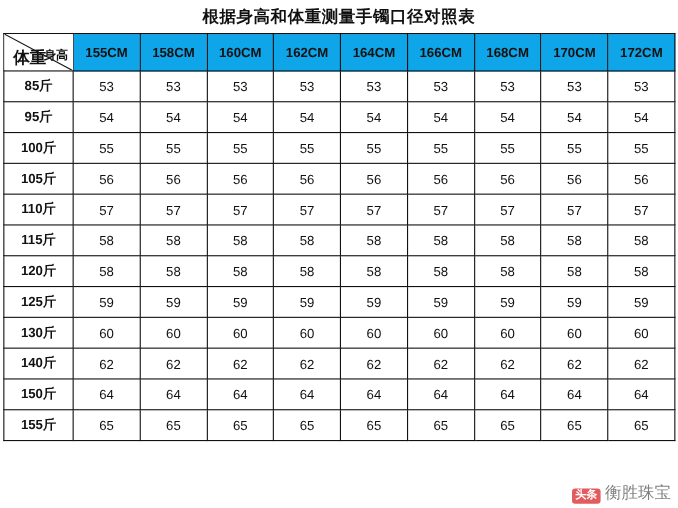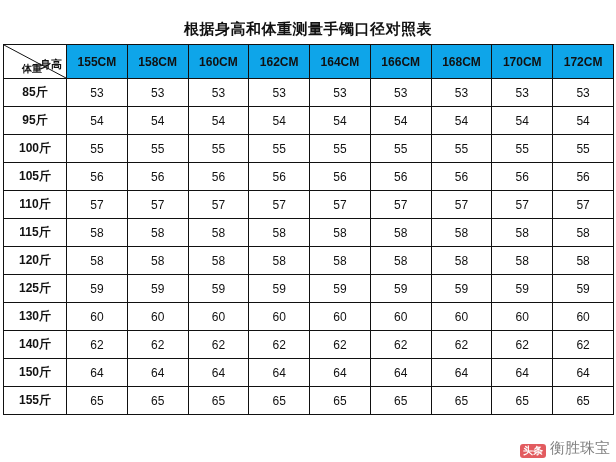--- a/index.html
+++ b/index.html
@@ -19,21 +19,21 @@
     height: 462px;
     position: relative;
     box-sizing: border-box;
   }
   .title {
     text-align: center;
     font-size: 15px;
     font-weight: bold;
     color: #111111;
     letter-spacing: 0.5px;
-    padding-top: 20px;
+    padding-top: 6px;
     padding-bottom: 5px;
     font-family: "DejaVu Sans", "Liberation Sans", sans-serif;
   }
   table.chart {
     border-collapse: collapse;
     width: 611px;
     margin-left: 3px;
     table-layout: fixed;
   }
   table.chart td, table.chart th {
@@ -71,22 +71,22 @@
     position: absolute;
     top: 12px;
     right: 4px;
     font-size: 11px;
     font-weight: bold;
     font-family: "DejaVu Sans", "Liberation Sans", sans-serif;
   }
   .corner-w {
     position: absolute;
     bottom: 2px;
-    left: 18px;
-    font-size: 10px;
+    left: 8px;
+    font-size: 15px;
     font-weight: bold;
     font-family: Liberation Sans, sans-serif;
   }
   th.colhead {
     font-size: 12.5px;
     font-weight: bold;
     background: #0ea5e9;
     height: 33px;
     font-family: "Liberation Sans", sans-serif;
   }

